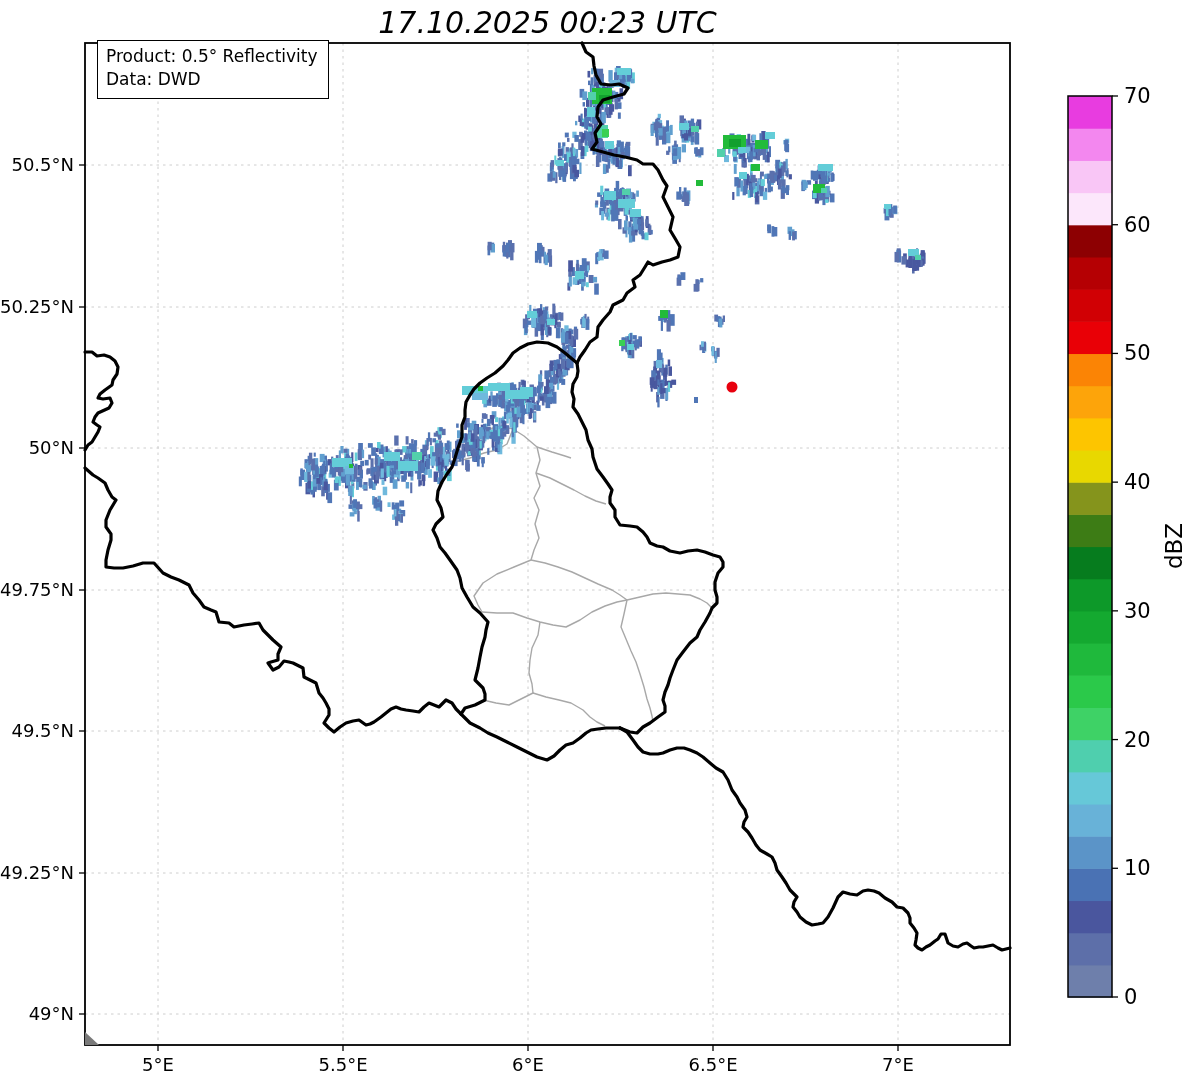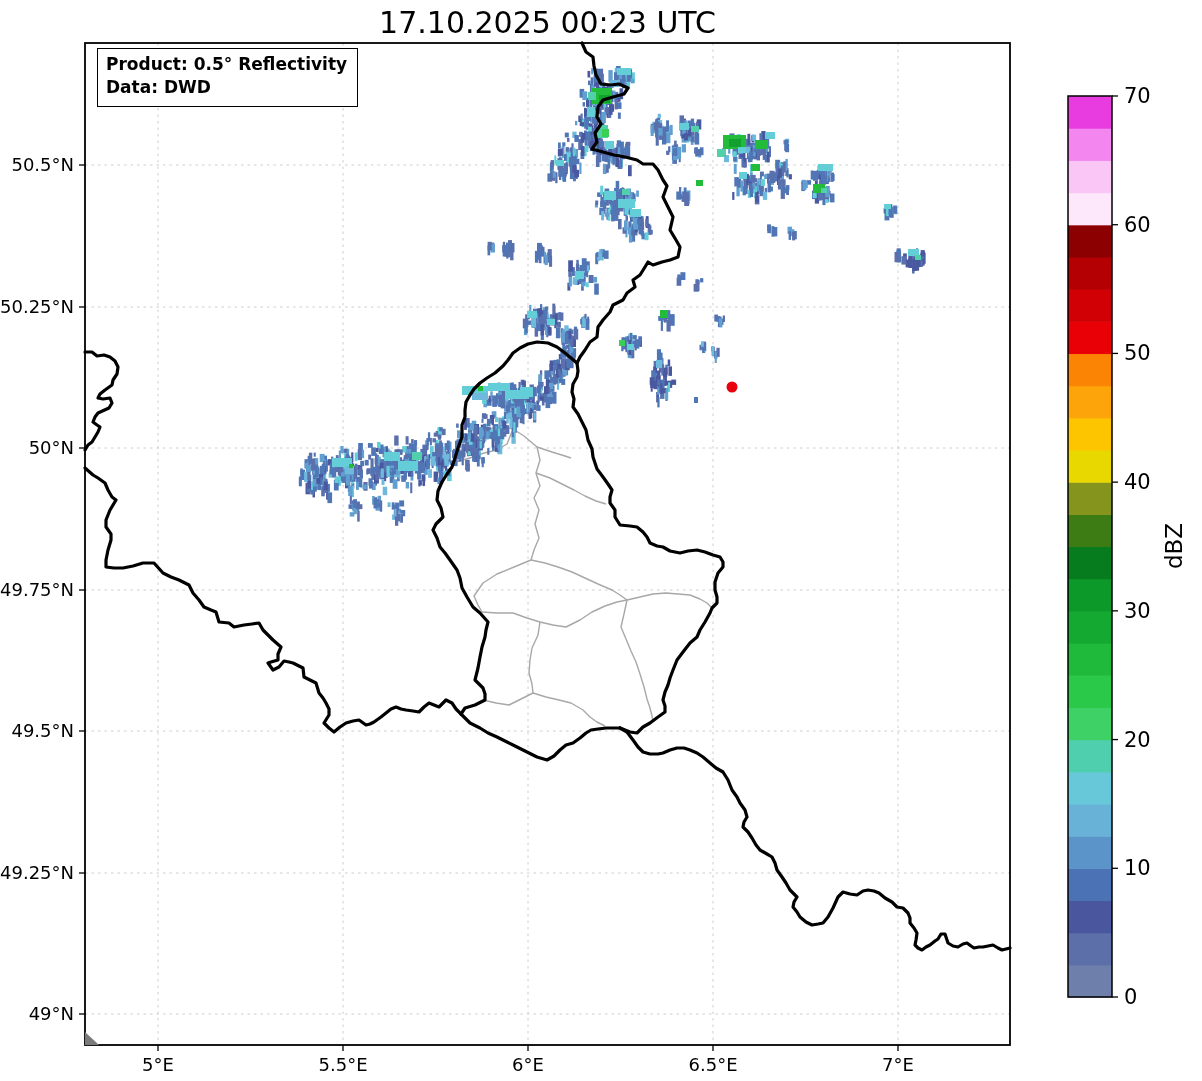--- a/index.html
+++ b/index.html
@@ -1,21 +1,21 @@
 <!DOCTYPE html>
 <html><head>
 <meta charset="utf-8">
 <style>
   html,body{margin:0;padding:0;background:#ffffff;}
   .stage{position:relative;width:1202px;height:1081px;background:#ffffff;overflow:hidden;
          font-family:"DejaVu Sans","Liberation Sans",sans-serif;}
   .fig-title{position:absolute;left:85px;top:5px;width:925px;text-align:center;
-             font-size:30px;color:#000;}
-  .legendbox{position:absolute;left:97px;top:48px;background:#ffffff;border:1.8px solid #000;
-             padding:4px 10px 6px 8px;font-size:17px;line-height:1.38;color:#000;z-index:5;font-weight:bold;}
+             font-size:30px;color:#000;font-style:italic;}
+  .legendbox{position:absolute;left:97px;top:40px;background:#ffffff;border:1.8px solid #000;
+             padding:4px 10px 6px 8px;font-size:17px;line-height:1.38;color:#000;z-index:5;}
   .cbar-unit{position:absolute;left:1144px;top:516px;width:60px;height:60px;
              font-size:23px;color:#000;transform:rotate(-90deg);transform-origin:30px 30px;
              text-align:center;line-height:60px;}
   svg{position:absolute;left:0;top:0;}
   text{font-family:"DejaVu Sans","Liberation Sans",sans-serif;fill:#000;}
 </style>
 </head>
 <body>
 
 <div class="stage">

